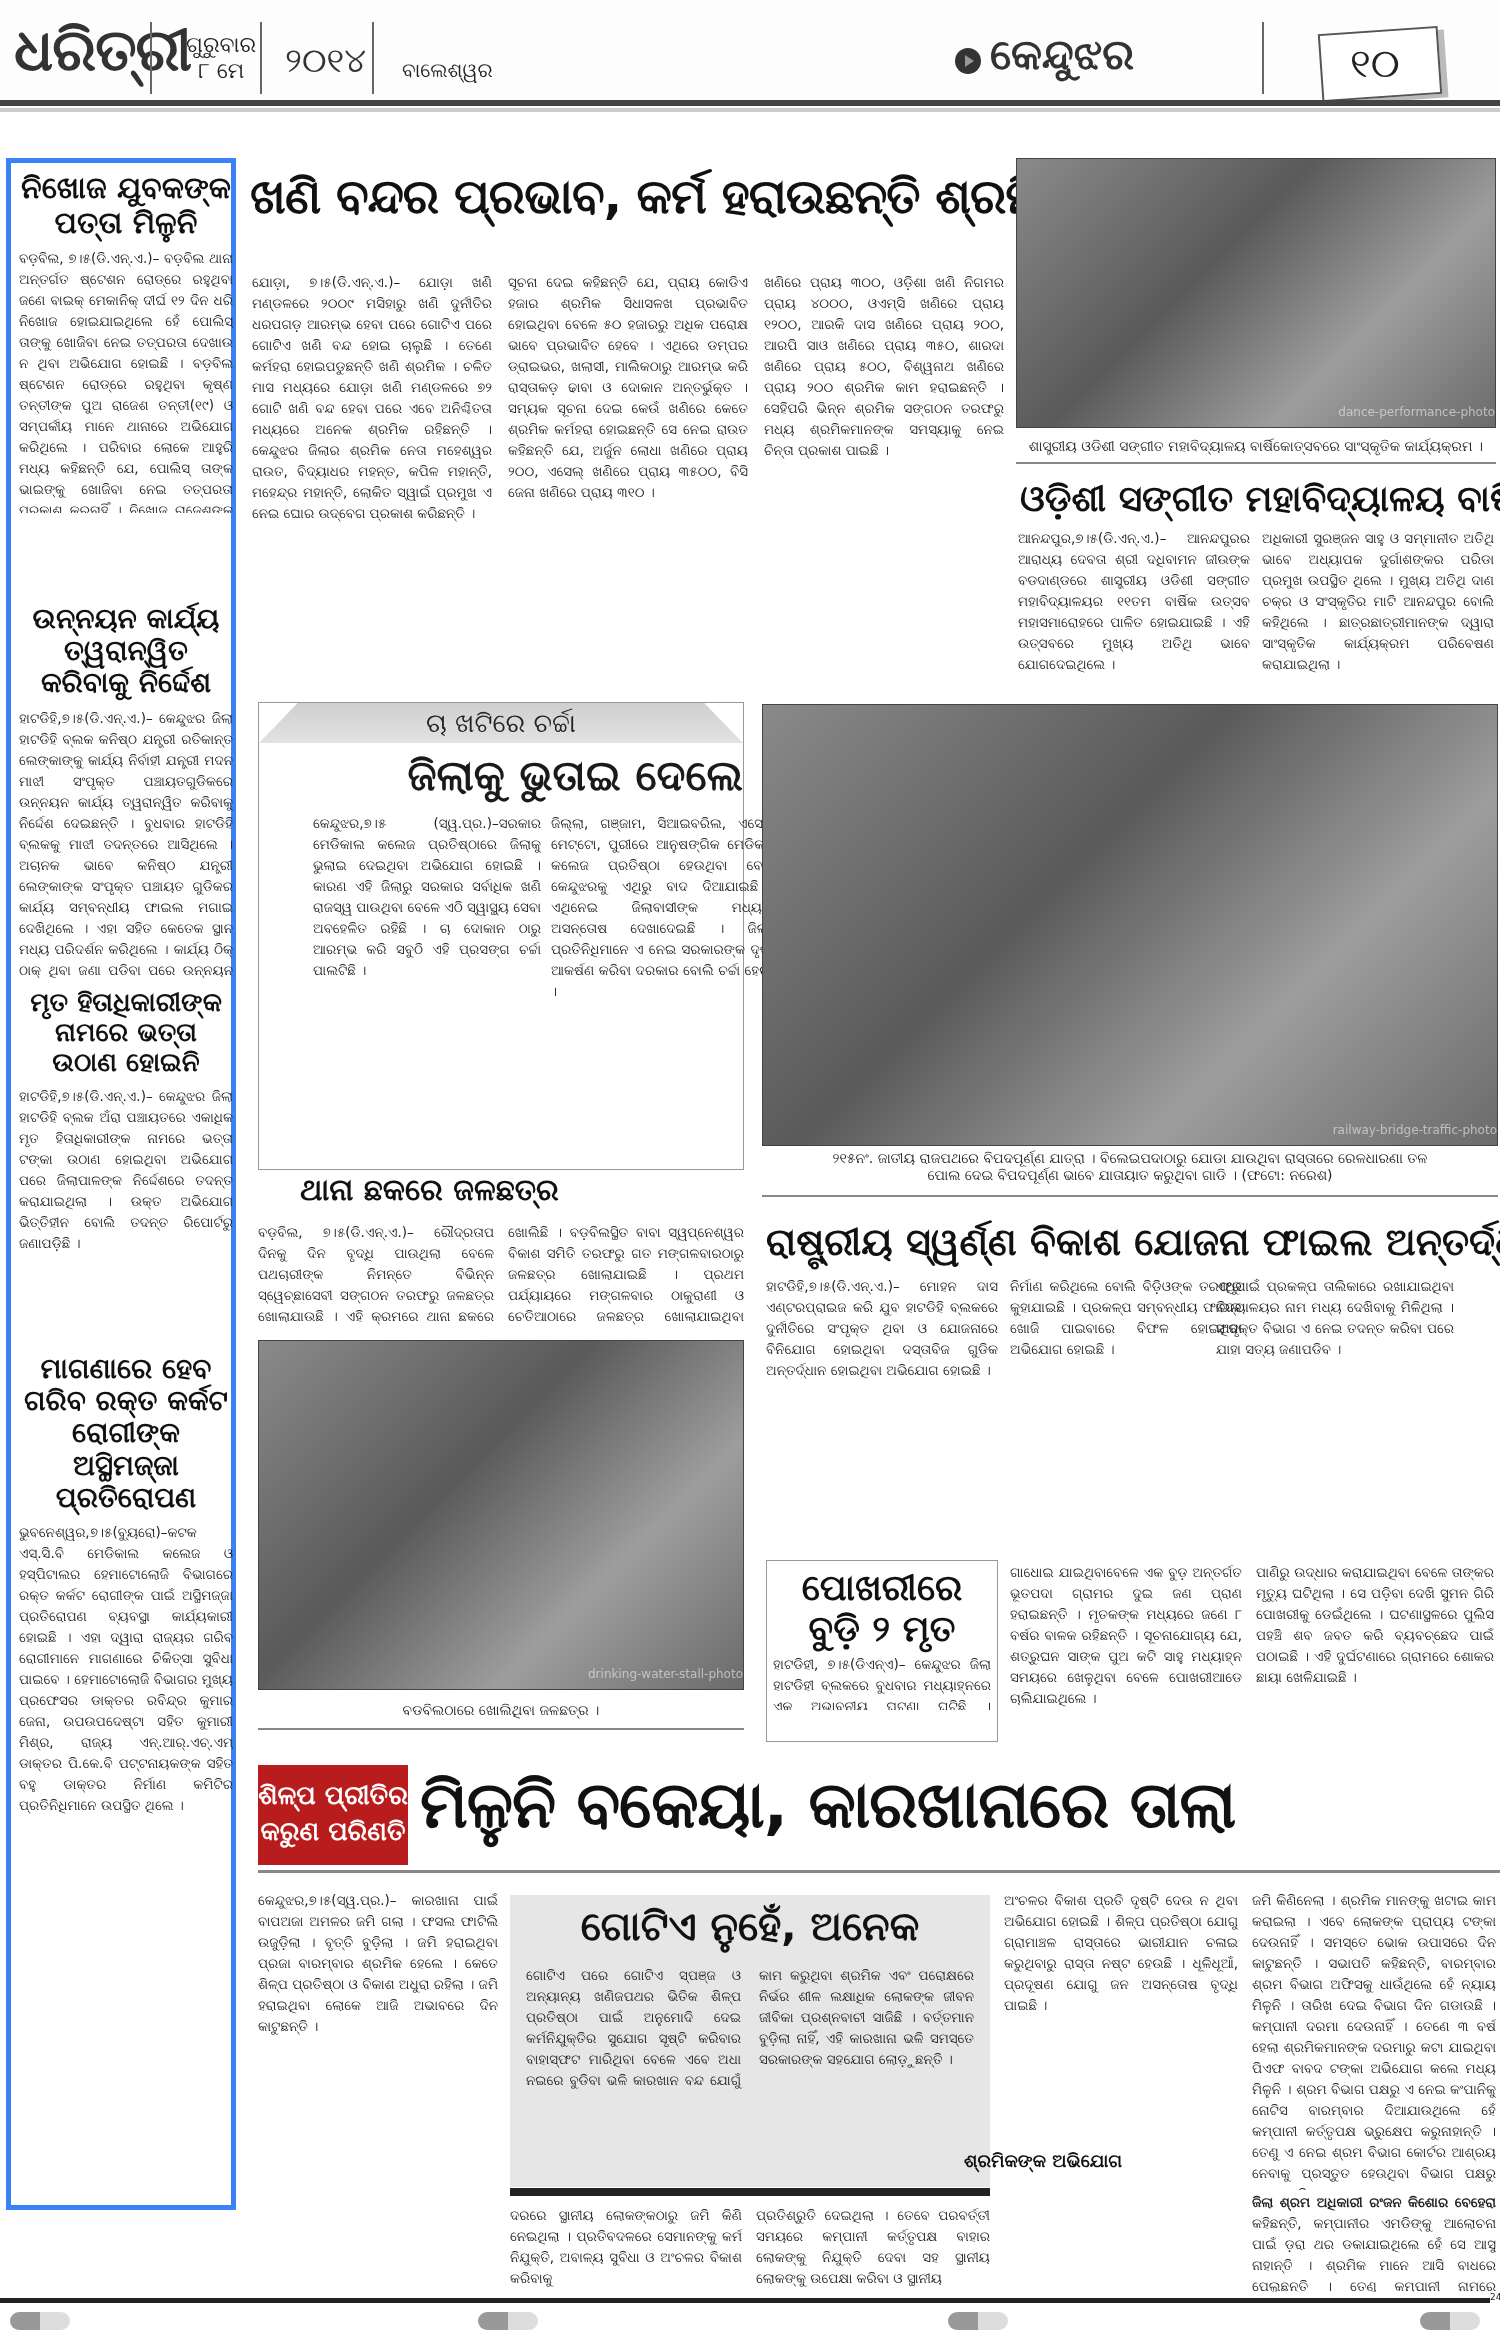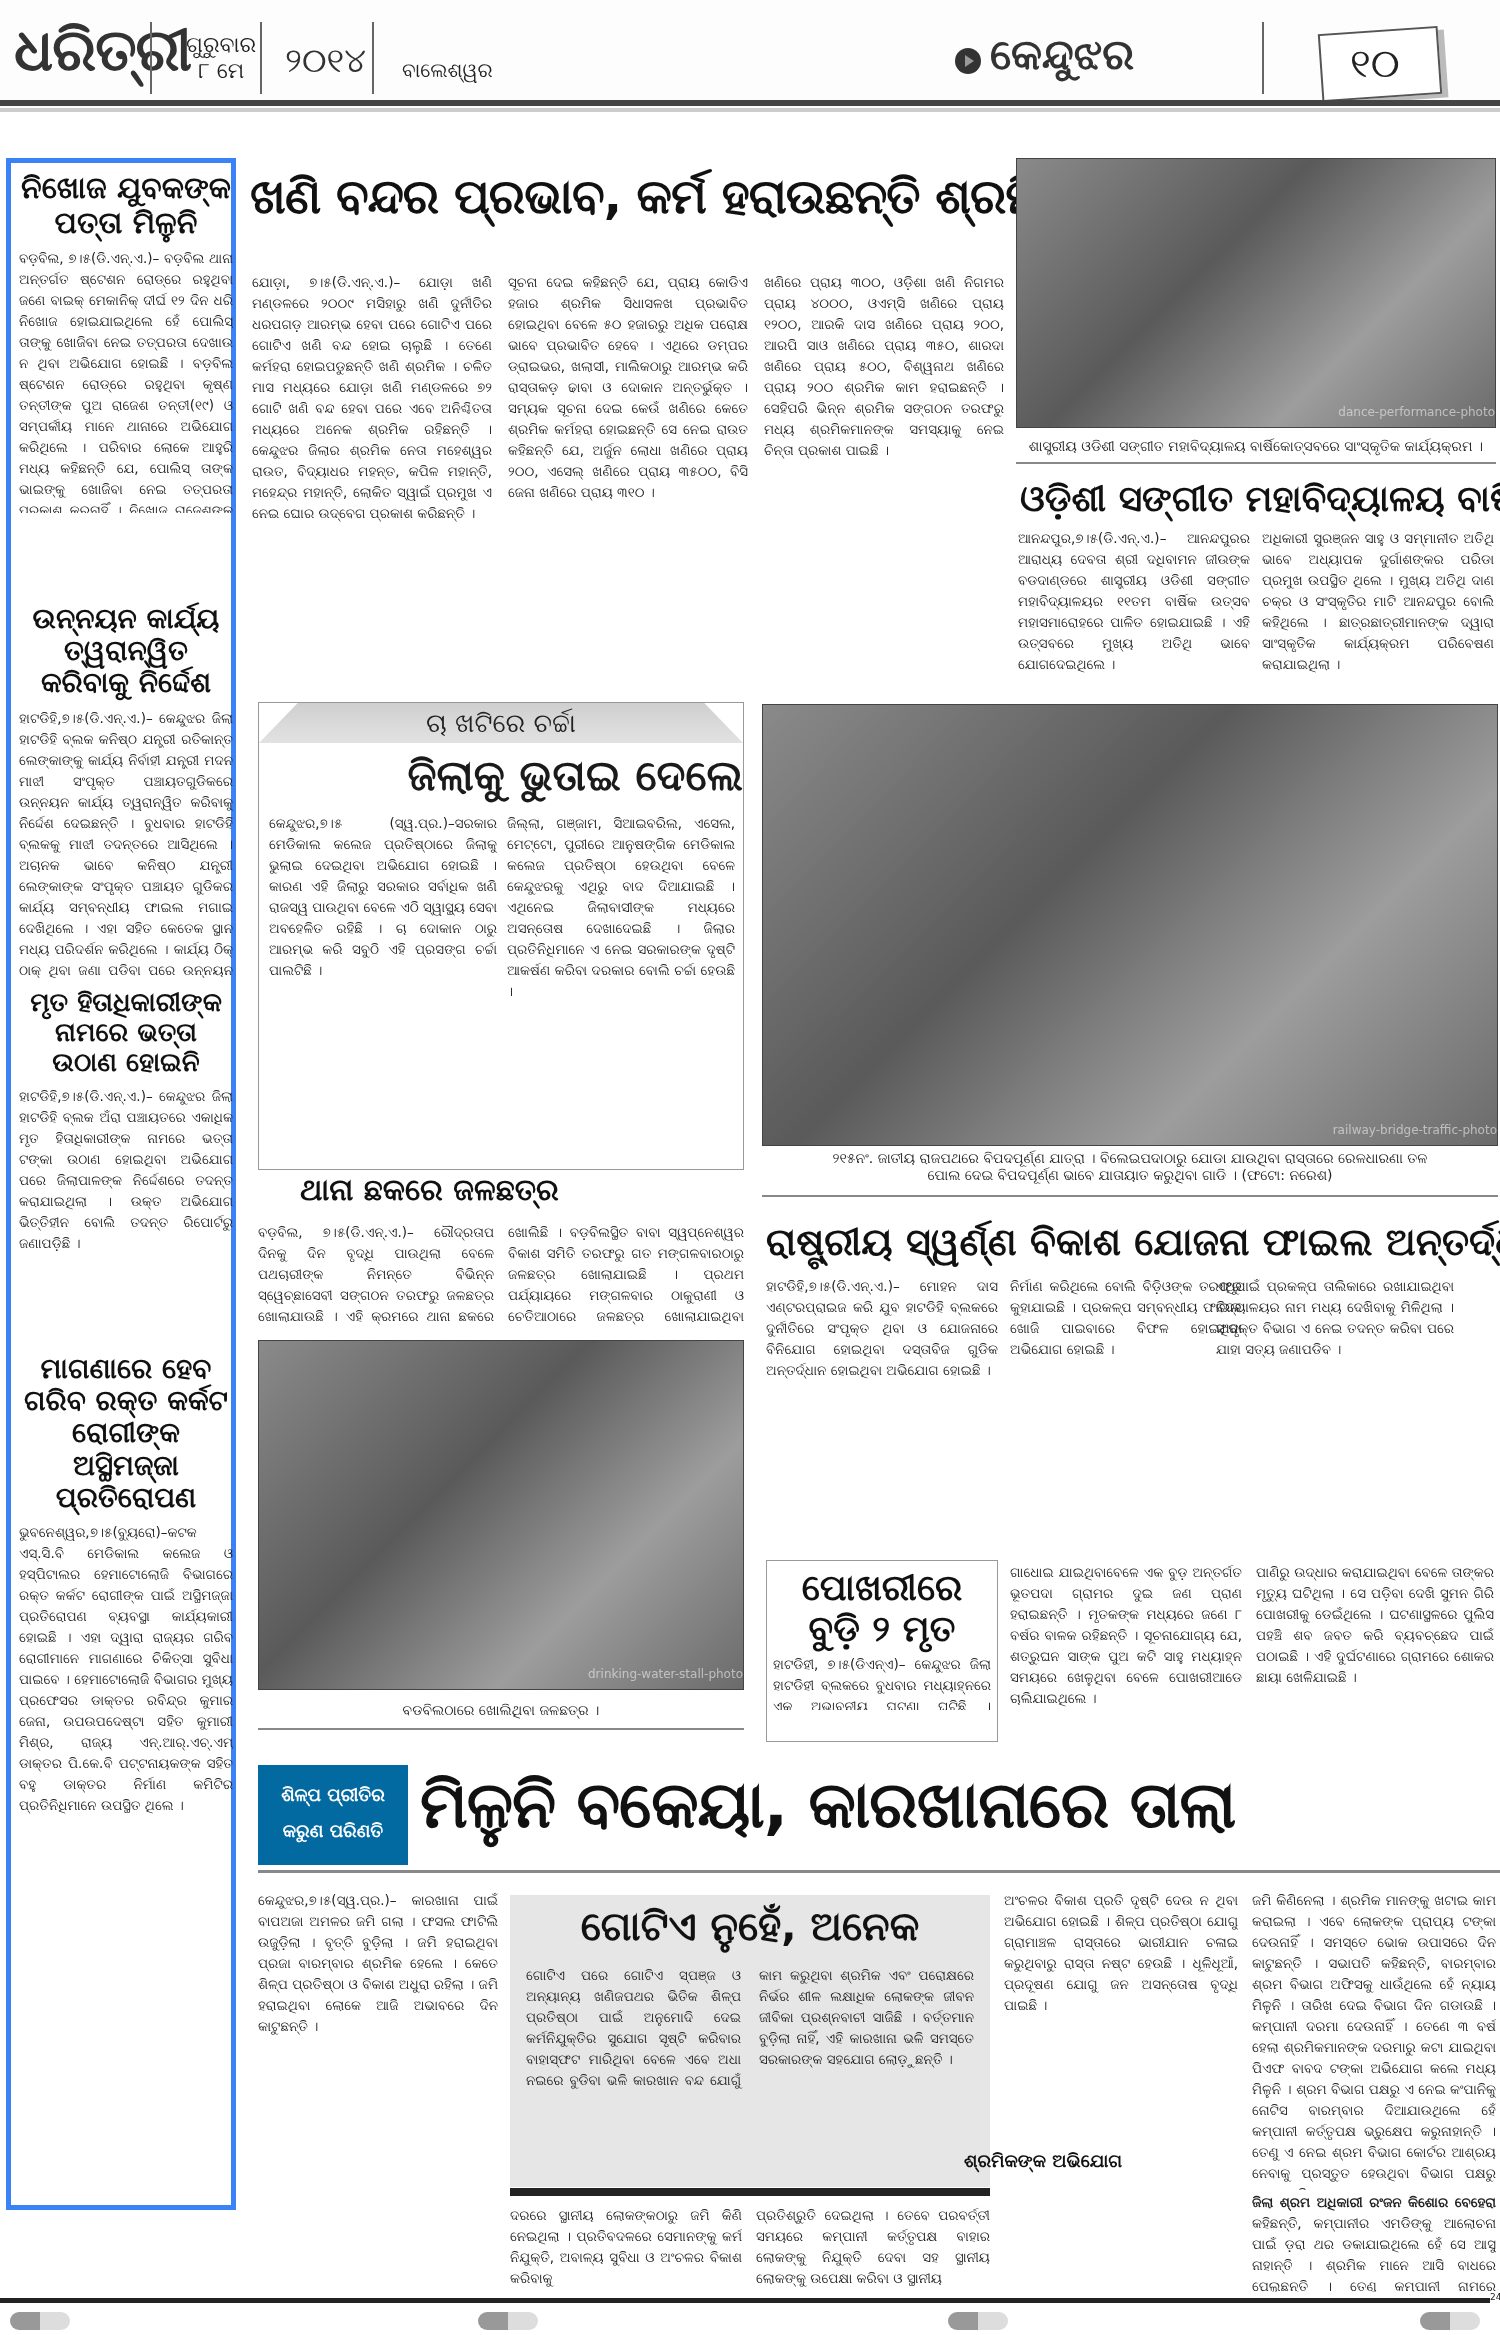--- a/index.html
+++ b/index.html
@@ -34,30 +34,30 @@
   .lc-item { position: absolute; left: 8px; width: 214px; }
 
   
   .lead-hl { position: absolute; left: 250px; top: 168px; width: 760px; font-size: 48px; font-weight: bold; color: #111; white-space: nowrap; letter-spacing: -1px; }
   .lead-col { position: absolute; top: 272px; width: 240px; height: 408px; }
 
   
   .teabox { position: absolute; left: 258px; top: 702px; width: 486px; height: 468px; border: 1px solid #999; }
   .tea-kicker { position: absolute; left: 0; top: 0; width: 100%; height: 40px; background: linear-gradient(180deg,#cfcfcf,#e2e2e2); clip-path: polygon(8% 0, 92% 0, 100% 100%, 0 100%); text-align: center; font-size: 26px; line-height: 40px; color: #222; }
   .tea-hl { position: absolute; left: 0; top: 48px; width: 100%; font-size: 42px; font-weight: bold; text-align: right; }
-  .tea-col { position: absolute; top: 110px; width: 228px; height: 350px; }
+  .tea-col { position: absolute; top: 110px; width: 228px; height: 350px; margin-left: 44px; }
 
   .bridge-photo { left: 762px; top: 704px; width: 736px; height: 442px; }
   .dance-photo { left: 1016px; top: 158px; width: 480px; height: 270px; }
   .water-photo { left: 258px; top: 1340px; width: 486px; height: 350px; }
 
   .news-hl { position: absolute; font-weight: bold; color: #111; white-space: nowrap; }
 
   
-  .kicker-box { position: absolute; left: 258px; top: 1765px; width: 150px; height: 100px; background: #0369a1; color: #fff; font-size: 18px; font-weight: bold; text-align: center; line-height: 36px; padding-top: 12px; }
+  .kicker-box { position: absolute; left: 258px; top: 1765px; width: 150px; height: 100px; background: #b91c1c; color: #fff; font-size: 26px; font-weight: bold; text-align: center; line-height: 36px; padding-top: 12px; }
   .bottom-hl { position: absolute; left: 420px; top: 1768px; font-size: 64px; font-weight: bold; color: #111; white-space: nowrap; letter-spacing: -1px; }
   .bottom-rule { position: absolute; left: 258px; top: 1870px; width: 1242px; height: 3px; background: #888; }
   .grey-box { position: absolute; left: 510px; top: 1895px; width: 480px; height: 292px; background: #e6e6e6; }
   .grey-hl { position: absolute; left: 0; top: 8px; width: 100%; font-size: 40px; font-weight: bold; text-align: center; color: #111; }
   .grey-text { position: absolute; left: 16px; top: 70px; width: 448px; height: 215px; column-count: 2; column-gap: 18px; }
   .box-rule { position: absolute; left: 510px; top: 2188px; width: 480px; height: 8px; background: #222; }
 
   .foot-rule { position: absolute; left: 0; top: 2298px; width: 1490px; height: 5px; background: #222; }
   .foot-num { position: absolute; left: 1490px; top: 2292px; font-size: 9px; color: #222; }
   .reg-mark { position: absolute; top: 2312px; width: 60px; height: 18px; border-radius: 9px; background: linear-gradient(90deg,#999 50%,#ddd 50%); }

